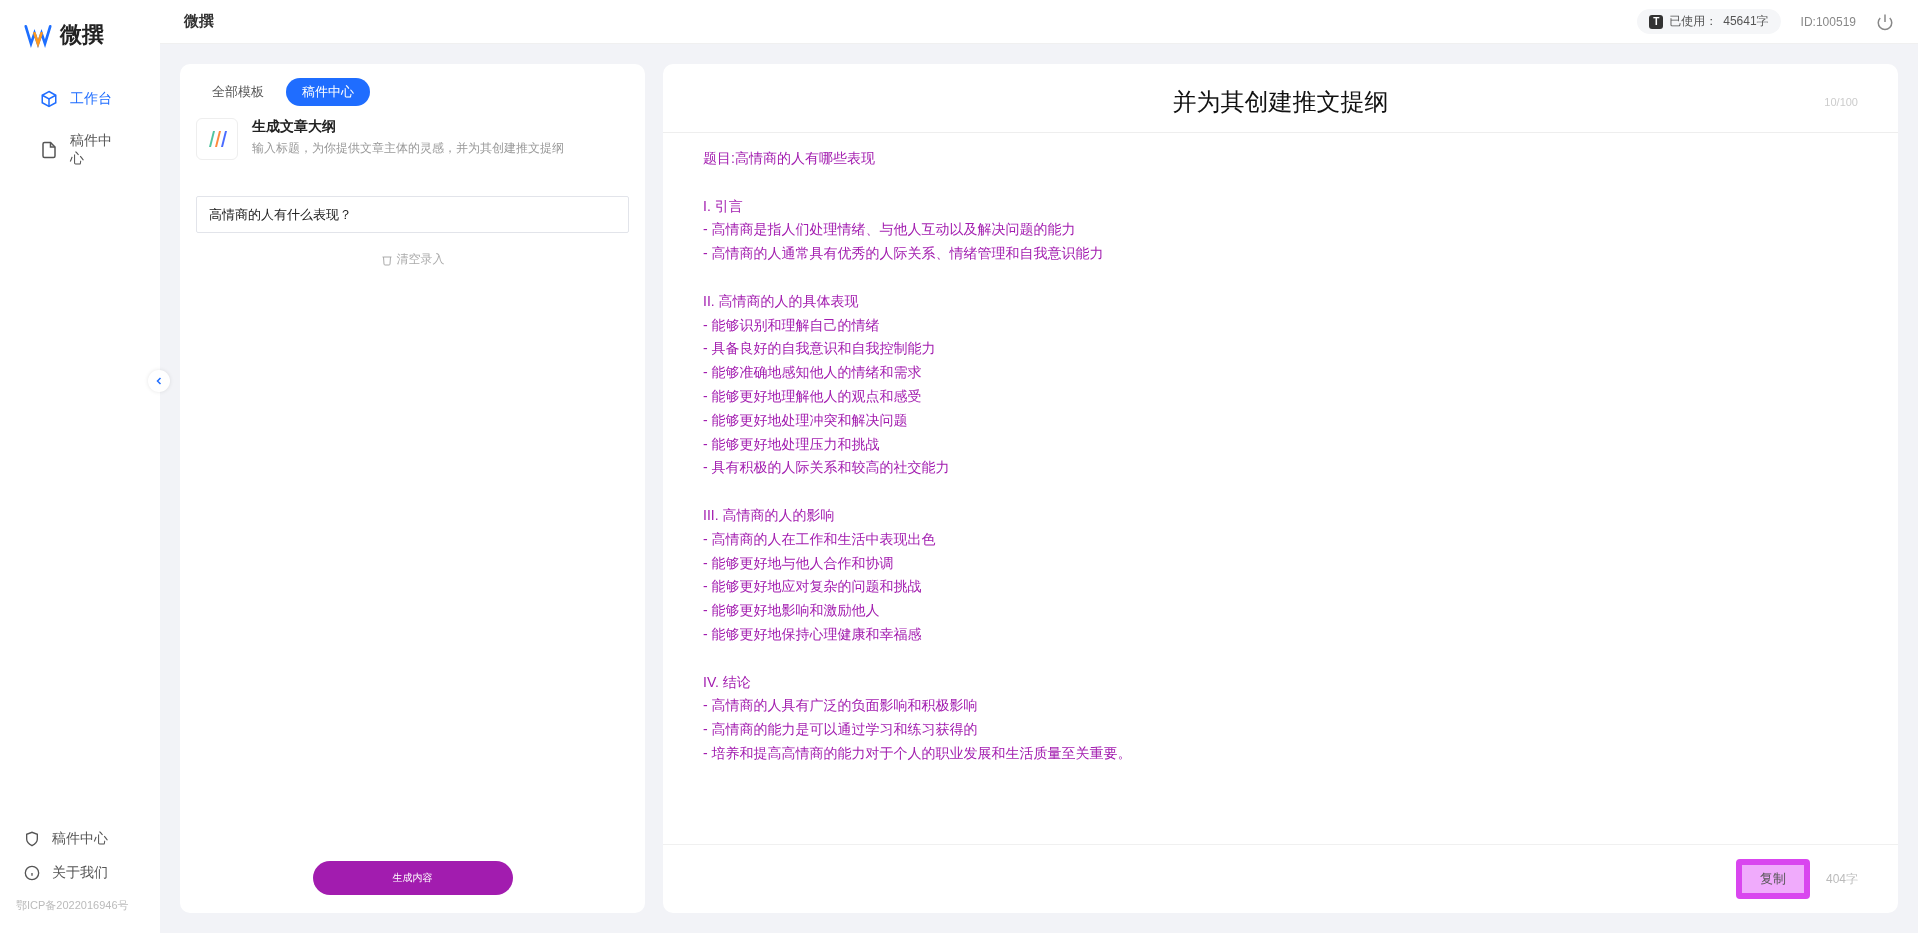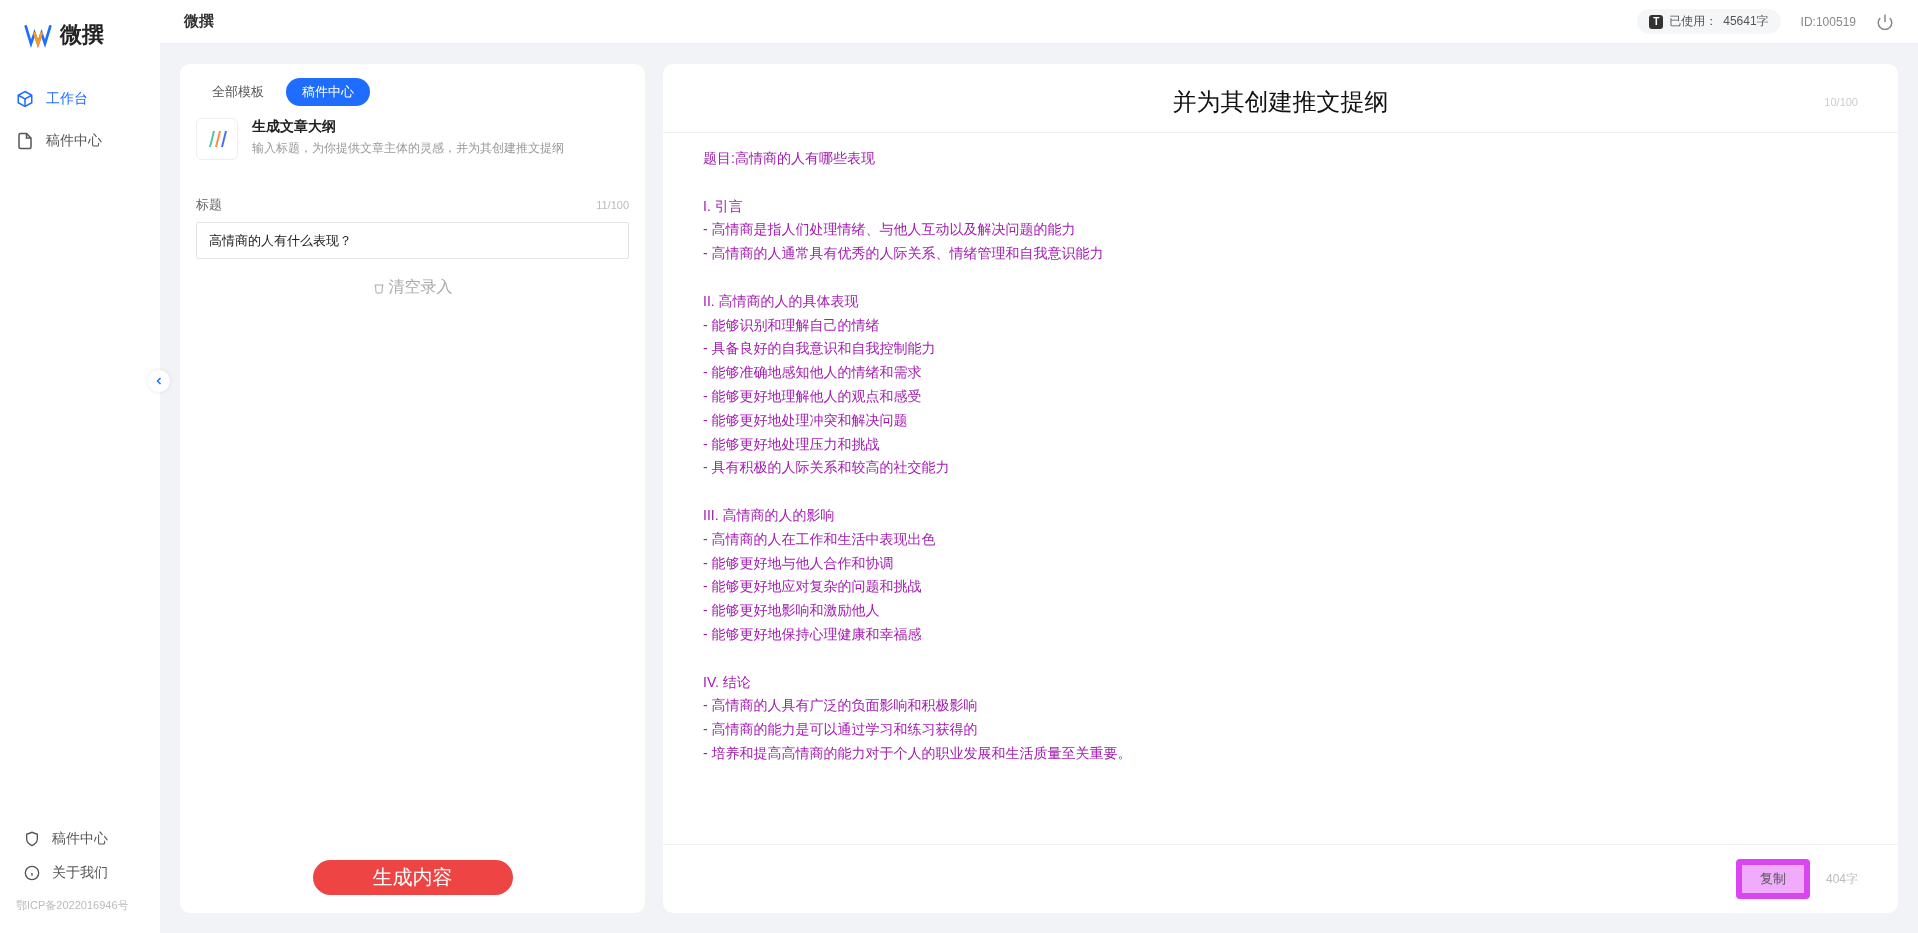--- a/index.html
+++ b/index.html
@@ -1,21 +1,21 @@
 <!DOCTYPE html>
 <html><head>
 <meta charset="utf-8">
 <style>
 * { margin: 0; padding: 0; box-sizing: border-box; font-family: -apple-system, BlinkMacSystemFont, "Segoe UI", "PingFang SC", "Microsoft YaHei", sans-serif; }
 body { background: #f2f3f7; width: 1918px; height: 933px; overflow: hidden; display: flex; }
 .sidebar { width: 160px; background: #fff; display: flex; flex-direction: column; padding: 20px 0; position: relative; }
 .logo { display: flex; align-items: center; gap: 8px; padding: 0 24px 30px; }
 .logo-icon { width: 28px; height: 28px; display:flex; align-items:center; justify-content:center; }
 .logo-text { font-size: 22px; font-weight: 700; color: #222; }
-.nav { flex: 1; padding: 0 8px; }
+.nav { flex: 1; padding: 0 32px; }
 .nav-item { display: flex; align-items: center; gap: 12px; padding: 10px 8px; font-size: 14px; color: #555; cursor: pointer; border-radius: 6px; margin-bottom: 4px; }
 .nav-item.active { color: #1f6dff; }
 .nav-item svg { width: 18px; height: 18px; flex-shrink: 0; }
 .footer-nav { padding: 0 16px; }
 .footer-item { display: flex; align-items: center; gap: 12px; padding: 8px; font-size: 14px; color: #555; cursor: pointer; }
 .icp { font-size: 11px; color: #bbb; padding: 8px 16px 0; }
 .collapse-btn { position: absolute; right: -10px; top: 370px; width: 22px; height: 22px; background: #fff; border-radius: 50%; display:flex; align-items:center; justify-content:center; box-shadow: 0 0 4px rgba(0,0,0,0.1); cursor:pointer; }
 .main { flex: 1; display: flex; flex-direction: column; }
 .topbar { height: 44px; background: #fff; display: flex; align-items: center; padding: 0 24px; justify-content: space-between; border-bottom: 1px solid #f0f0f0; }
 .topbar-title { font-size: 15px; font-weight: 600; color: #333; }
@@ -34,24 +34,24 @@
 .template-card { display: flex; gap: 14px; padding: 0 16px 16px; align-items:flex-start; }
 .template-thumb { width: 42px; height: 42px; background: #fff; border:1px solid #eee; border-radius: 6px; display:flex; align-items:center; justify-content:center; font-size: 22px; }
 .template-info { flex:1; }
 .template-title { font-size: 14px; font-weight: 600; color: #222; margin-bottom: 4px; }
 .template-desc { font-size: 12px; color: #999; }
 .field-block { padding: 20px 16px 0; }
 .field-header { display:flex; justify-content:space-between; align-items:center; margin-bottom:8px; }
 .field-label { font-size: 13px; color: #666; }
 .field-count { font-size: 11px; color: #bbb; }
 .text-input { width: 100%; padding: 10px 12px; font-size: 13px; color: #222; border: 1px solid #e2e4ea; border-radius: 2px; outline: none; }
-.clear-row { display:flex; align-items:center; justify-content:center; gap:4px; padding: 18px 0; font-size: 16px; color: #aaa; cursor:pointer; }
+.clear-row { display:flex; align-items:center; justify-content:center; gap:4px; padding: 18px 0; font-size: 12px; color: #aaa; cursor:pointer; }
 .left-spacer { flex:1; }
 .generate-bar { padding: 18px; display:flex; justify-content:center; }
-.generate-btn { width: 200px; padding: 4px 0; background: #ef4444; color:#fff; border:none; border-radius: 20px; font-size: 20px; cursor:pointer; }
+.generate-btn { width: 200px; padding: 10px 0; background: #a21caf; color:#fff; border:none; border-radius: 20px; font-size: 10px; cursor:pointer; }
 .output-head { padding: 22px 40px 14px; border-bottom: 1px solid #eee; display:flex; align-items:center; justify-content:center; position:relative; }
 .output-title { font-size: 24px; font-weight: 500; color: #111; font-family: "Songti SC", serif; }
 .output-count { position:absolute; right: 40px; top: 32px; font-size: 11px; color: #ccc; }
 .output-body { flex:1; padding: 14px 40px; font-size: 14px; color: #a21caf; line-height: 1.7; overflow-y:auto; white-space: pre-wrap; }
 .output-footer { padding: 14px 40px; display:flex; justify-content:flex-end; align-items:center; gap:16px; border-top:1px solid #f0f0f0; }
 .copy-btn { padding: 5px 18px; font-size: 13px; color: #555; background:#f0abfc; border:6px solid #d946ef; border-radius:4px; cursor:pointer; }
 .word-count { font-size: 12px; color: #bbb; }
 </style>
 </head>
 <body>
@@ -137,24 +137,20 @@
               <path d="M10 20 L14 4 L16 4 L12 20 Z" fill="#ff8a3c"></path>
               <path d="M16 20 L20 4 L22 4 L18 20 Z" fill="#4a6cff"></path>
             </svg>
         </div>
         <div class="template-info">
           <div class="template-title">生成文章大纲</div>
           <div class="template-desc">输入标题，为你提供文章主体的灵感，并为其创建推文提纲</div>
         </div>
       </div>
       <div class="field-block">
-        <div class="field-header">
-          <span class="field-label">标题</span>
-          <span class="field-count">11/100</span>
-        </div>
         <input type="text" class="text-input" value="高情商的人有什么表现？" style="">
       </div>
       <div class="clear-row">
         <svg width="12" height="12" viewBox="0 0 24 24" fill="none" stroke="currentColor" stroke-width="2">
             <polyline points="3 6 5 6 21 6"></polyline>
             <path d="M19 6l-1 14a2 2 0 0 1-2 2H8a2 2 0 0 1-2-2L5 6"></path>
           </svg>
         <span>清空录入</span>
       </div>
       <div class="left-spacer"></div>

